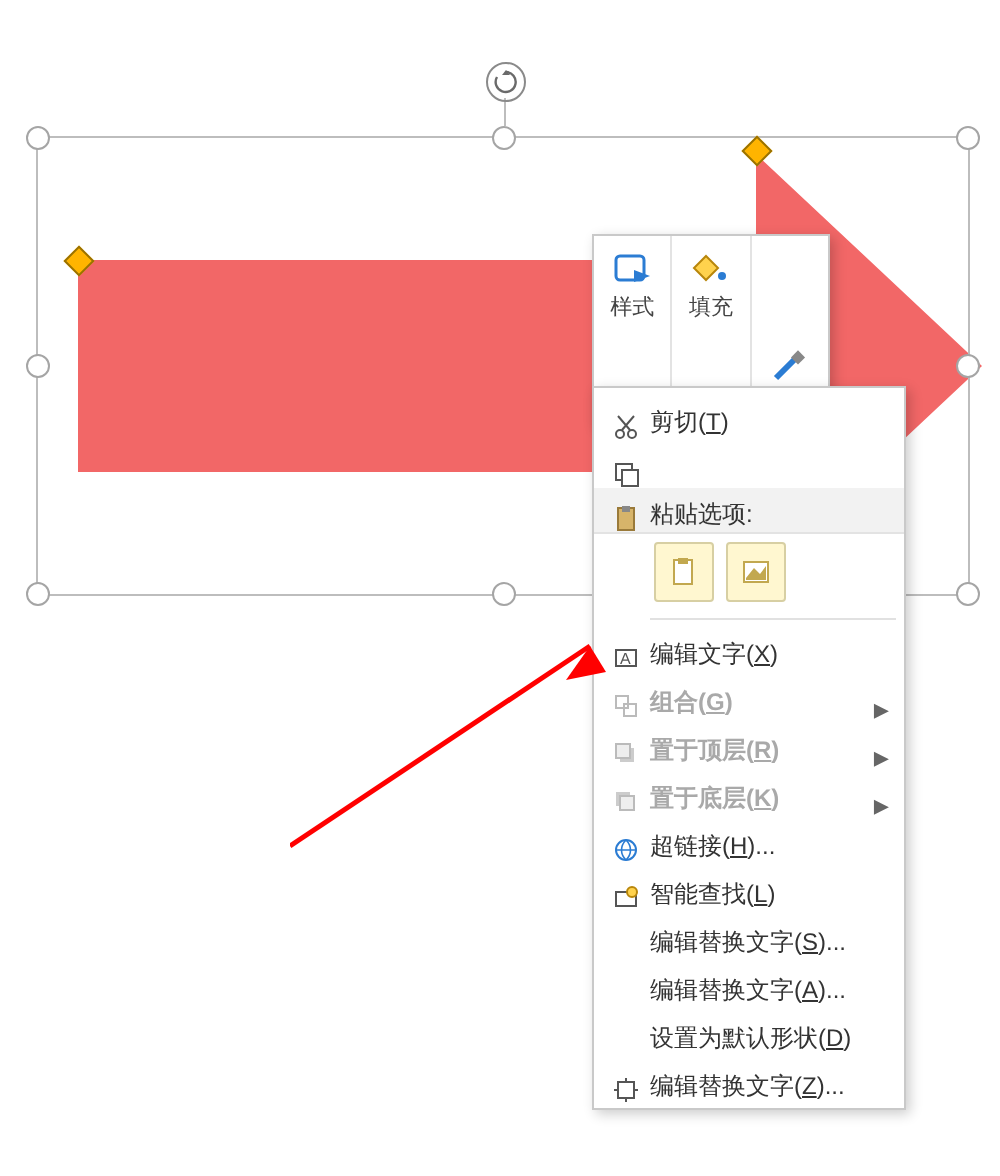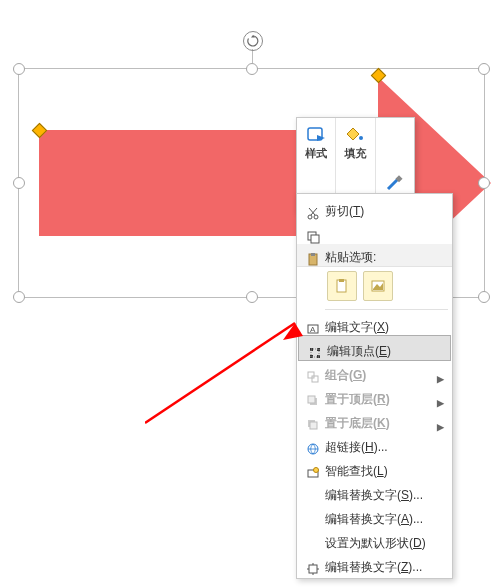--- a/index.html
+++ b/index.html
@@ -85,21 +85,20 @@
   border: 1px solid #c9c9c9;
   box-shadow: 2px 2px 6px rgba(0,0,0,0.2);
   display: flex;
 }
 .mini-btn {
   flex: 1;
   text-align: center;
   padding: 6px 0 3px;
   border-right: 1px solid #e3e3e3;
   cursor: pointer;
-  font-weight: bold;
 }
 .mini-btn:last-child { border-right: none; margin-top: 48px; }
 .mini-icon {
   height: 22px;
   display: flex;
   align-items: center;
   justify-content: center;
 }
 .mini-label {
   font-size: 11px;
@@ -279,32 +278,20 @@
     <div class="menu-sep"></div>
     <div class="menu-item">
       <div class="menu-icon">
         <svg width="14" height="14">
             <rect x="2" y="3" width="10" height="8" fill="none" stroke="#555"></rect>
             <text x="4" y="10" font-size="8" fill="#555">A</text>
           </svg>
       </div>
       <div class="menu-label"><span>编辑文字</span>(<u>X</u>)</div>
     </div>
-    <div class="menu-item highlighted">
-      <div class="menu-icon">
-        <svg width="14" height="14">
-            <rect x="2" y="2" width="3" height="3" fill="#333"></rect>
-            <rect x="9" y="2" width="3" height="3" fill="#333"></rect>
-            <rect x="2" y="9" width="3" height="3" fill="#333"></rect>
-            <rect x="9" y="9" width="3" height="3" fill="#333"></rect>
-            <path d="M3 3 L11 3 L11 11 L3 11 Z" fill="none" stroke="#888" stroke-dasharray="1 1"></path>
-          </svg>
-      </div>
-      <div class="menu-label"><span>编辑顶点</span>(<u>E</u>)</div>
-    </div>
     <div class="menu-item disabled">
       <div class="menu-icon">
         <svg width="14" height="14">
             <rect x="2" y="2" width="6" height="6" fill="none" stroke="#bbb"></rect>
             <rect x="6" y="6" width="6" height="6" fill="none" stroke="#bbb"></rect>
           </svg>
       </div>
       <div class="menu-label"><span>组合</span>(<u>G</u>)</div>
       <div class="submenu-arrow">▶</div>
     </div>

